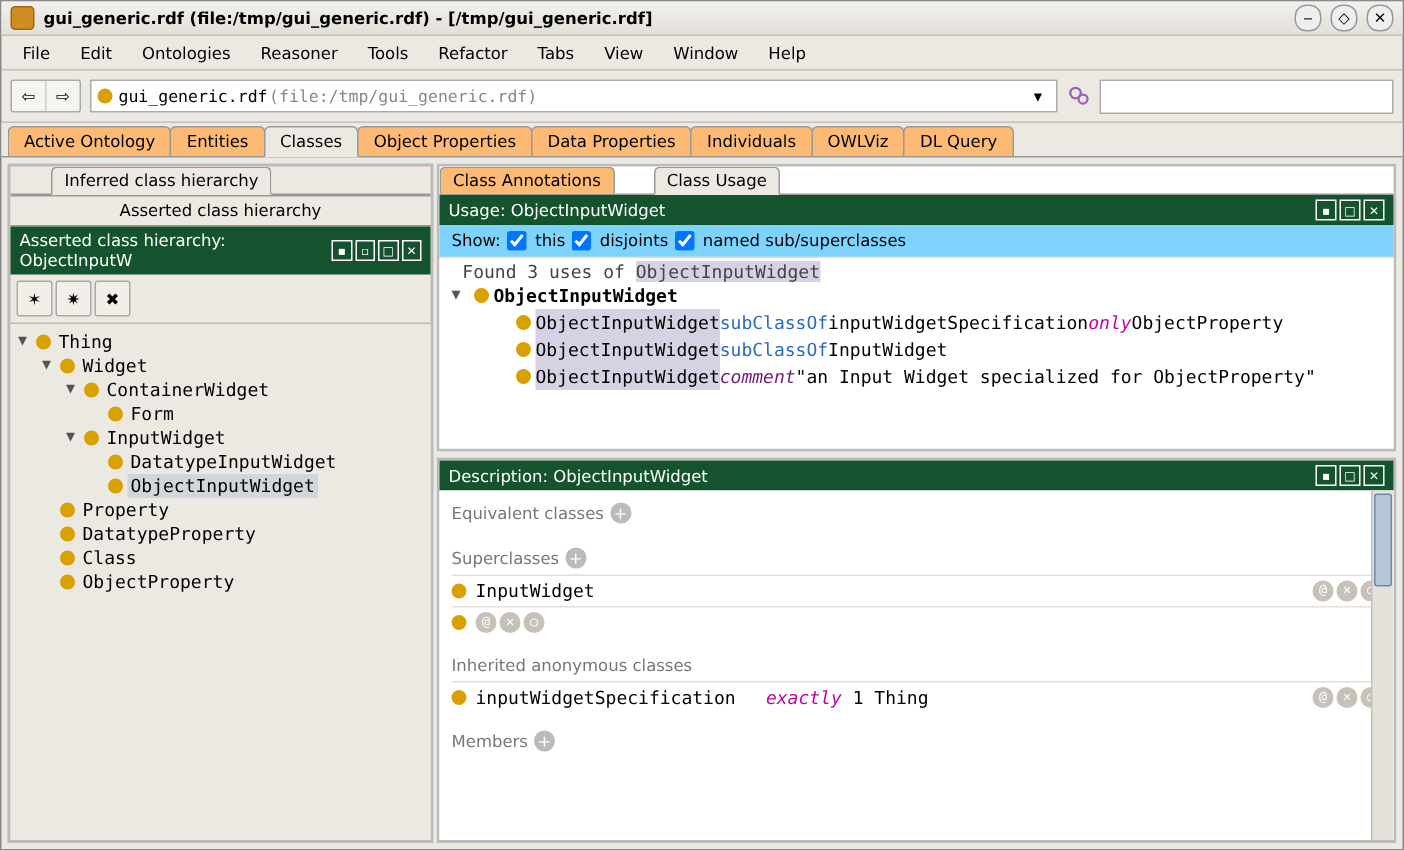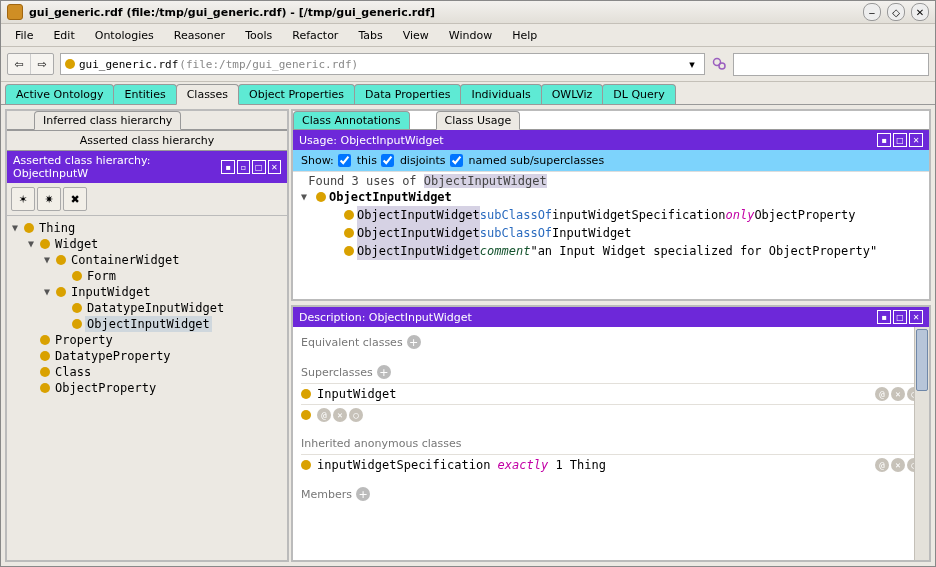--- a/index.html
+++ b/index.html
@@ -15,30 +15,30 @@
 .navbox .btn122{width:22px;height:20px;display:flex;align-items:center;justify-content:center;cursor:pointer;border-right:1px solid #ccc;}
 .navbox .btn122:last-child{border-right:none;}
 .addrbar{flex:1;display:flex;align-items:center;border:1px solid #aaa;background:#fff;height:20px;padding:0 4px;}
 .addrbar .bullet{width:10px;height:10px;border-radius:5px;background:#d9a100;margin-right:4px;}
 .addrbar .addr-main{font-family:monospace;}
 .addrbar .addr-hint{color:#888;margin-left:1px;font-family:monospace;}
 .addrbar .dropbtn{margin-left:auto;width:16px;text-align:center;cursor:pointer;}
 .searchicon{width:16px;height:16px;display:flex;align-items:center;justify-content:center;}
 .searchinput{width:190px;height:19px;border:1px solid #aaa;background:#fff;}
 .tabstrip{display:flex;align-items:flex-end;height:22px;padding:0 4px;border-bottom:1px solid #999;background:#ece9e3;gap:0;}
-.tab{padding:3px 10px;border:1px solid #999;border-bottom:none;margin-right:-1px;background:#5eead4;border-top-left-radius:4px;border-top-right-radius:4px;cursor:pointer;white-space:nowrap;}
+.tab{padding:3px 10px;border:1px solid #999;border-bottom:none;margin-right:-1px;background:#fdba74;border-top-left-radius:4px;border-top-right-radius:4px;cursor:pointer;white-space:nowrap;}
 .tab.active{background:#ece9e3;position:relative;z-index:2;border-bottom:1px solid #ece9e3;margin-bottom:-1px;}
 .content{flex:1;display:flex;gap:2px;padding:4px;overflow:hidden;}
 .leftpanel{width:280px;border:2px solid #bbb;display:flex;flex-direction:column;background:#ece9e3;}
 .rightpanel{flex:1;display:flex;flex-direction:column;gap:4px;overflow:hidden;}
 .subtabstrip{display:flex;border-bottom:1px solid #999;}
 .subtabstrip .tab{font-size:11px;padding:2px 8px;}
 .subtabstrip .tab.active{background:#ece9e3;margin-left:27px;}
 .panelheader-plain{padding:3px 6px;border:1px solid #999;border-left:none;border-right:none;background:#ece9e3;text-align:center;}
-.panelheader-orange{background:#6d28d9;color:#fff;padding:3px 6px;font-size:11px;display:flex;align-items:center;}
+.panelheader-orange{background:#14532d;color:#fff;padding:3px 6px;font-size:11px;display:flex;align-items:center;}
 .panelheader-orange .spacer{flex:1;}
 .panelheader-orange .pbtn{width:12px;height:12px;margin-left:2px;border:1px solid #fff;display:inline-flex;align-items:center;justify-content:center;font-size:8px;cursor:pointer;}
 .toolbtns{display:flex;gap:2px;padding:4px;border-bottom:1px solid #bbb;}
 .toolbtn{width:22px;height:22px;border:1px solid #aaa;background:#f2efe8;display:flex;align-items:center;justify-content:center;cursor:pointer;border-radius:2px;}
 .tree{flex:1;overflow:auto;background:#ece9e3;padding:4px 2px;font-family:monospace;font-size:12px;}
 .treerow{display:flex;align-items:center;white-space:nowrap;line-height:16px;}
 .treerow .toggle{width:12px;text-align:center;color:#555;cursor:pointer;font-size:10px;}
 .treerow .spacer{display:inline-block;}
 .treerow .bullet{width:10px;height:10px;background:#d9a100;border-radius:5px;margin:0 3px;flex-shrink:0;}
 .treerow .label{padding:0 2px;}
@@ -48,22 +48,22 @@
 .rightbox.lower{flex:1;min-height:0;}
 .showrow{padding:4px 8px;display:flex;align-items:center;gap:4px;background:#7dd3fc;border-bottom:1px solid #ddd;}
 .showrow input[type=checkbox]{margin:0 2px 0 0;}
 .usagebody{flex:1;overflow:auto;padding:2px 8px;font-family:monospace;font-size:12px;background:#fff;}
 .usagebody .found{color:#444;}
 .usagebody .hl{background:#d6d2e4;}
 .usagebody .uline{display:flex;align-items:center;line-height:18px;white-space:nowrap;}
 .usagebody .uline .toggle{width:12px;color:#555;font-size:10px;}
 .kw-sub{color:#2a6bbf;}
 .kw-only{color:#c200a5;font-style:italic;}
-.kw-comment{color:#14532d;font-style:italic;}
-.kw-exactly{color:#c200a5;font-style:italic;}
+.kw-comment{color:#701a75;font-style:italic;}
+.kw-exactly{color:#c200a5;font-style:italic;padding-left:13px;}
 .descbody{flex:1;overflow:auto;background:#fff;position:relative;}
 .descsection{padding:4px 8px;}
 .descsection .sectitle{color:#777;font-size:11px;display:flex;align-items:flex-end;gap:4px;margin:4px 0;}
 .plusbtn{width:14px;height:14px;border-radius:7px;background:#bbb;color:#fff;display:inline-flex;align-items:center;justify-content:center;font-size:11px;cursor:pointer;}
 .descrow{display:flex;align-items:center;padding:3px 0;font-family:monospace;font-size:12px;border-top:1px solid #e3e0da;}
 .descrow .bullet{width:10px;height:10px;background:#d9a100;border-radius:5px;margin-right:6px;flex-shrink:0;}
 .descrow .txt{flex:1;}
 .descrow .actions{display:flex;gap:2px;}
 .descrow .abtn{width:14px;height:14px;border-radius:7px;background:#c7c2b9;color:#fff;display:flex;align-items:center;justify-content:center;font-size:9px;cursor:pointer;}
 .scrollbar-fake{position:absolute;right:0;top:0;bottom:0;width:14px;background:#e4e1da;border-left:1px solid #c4c0b8;}

